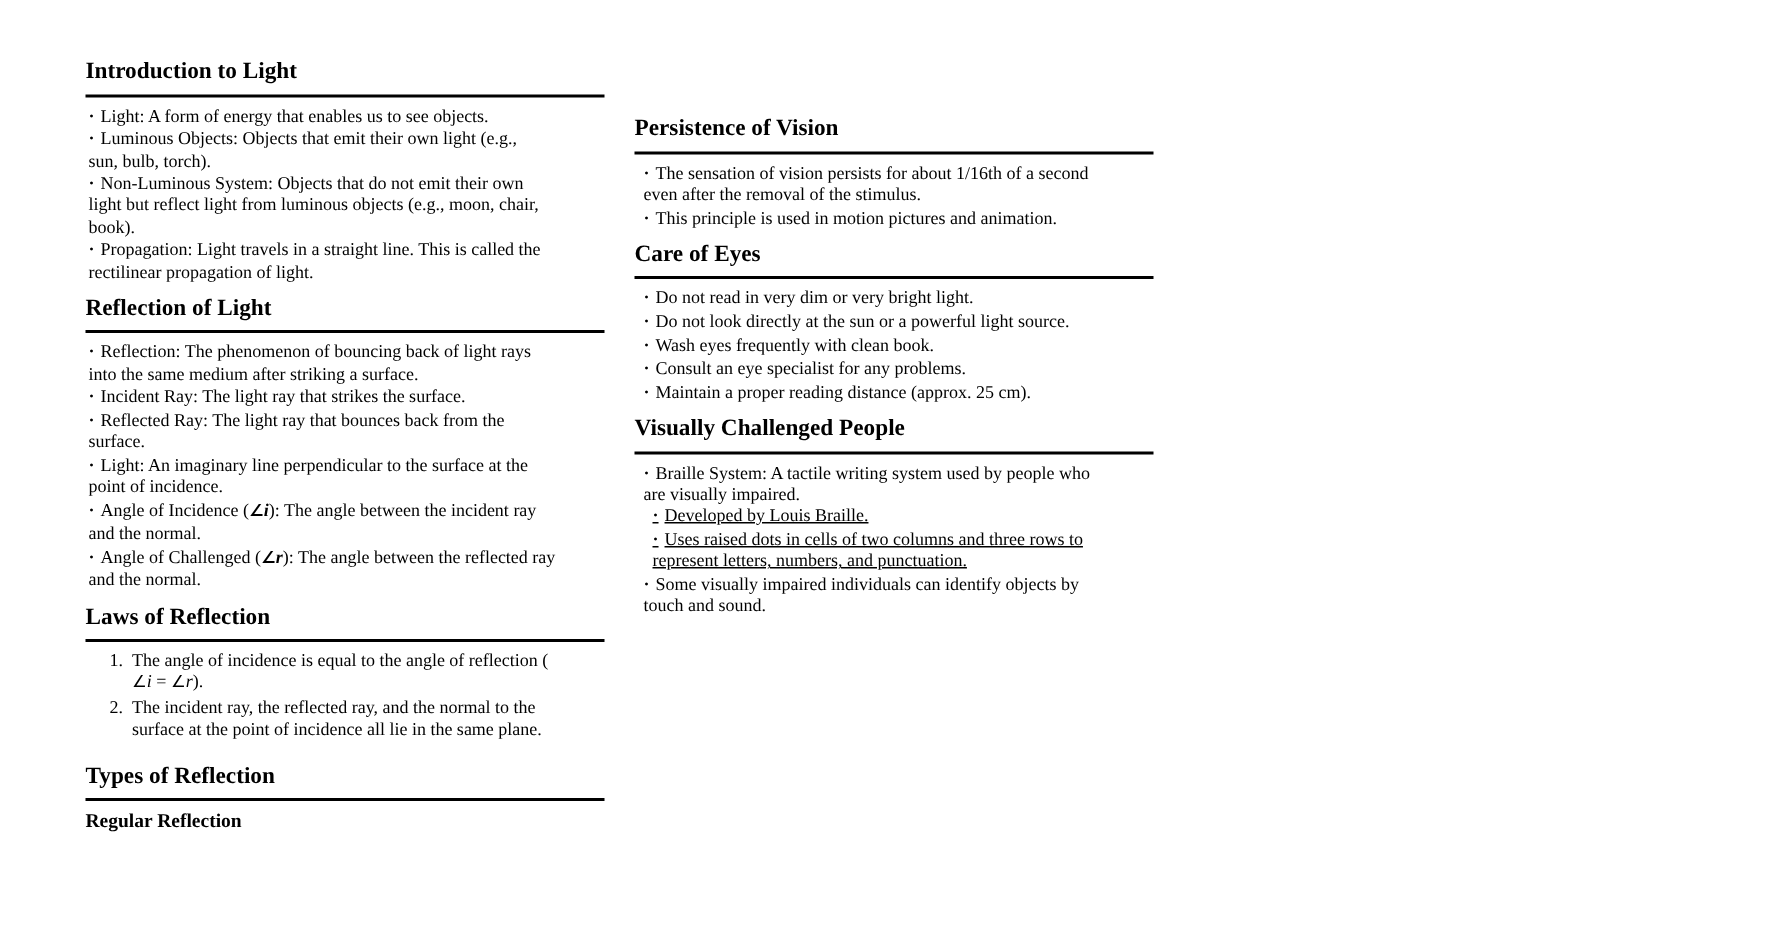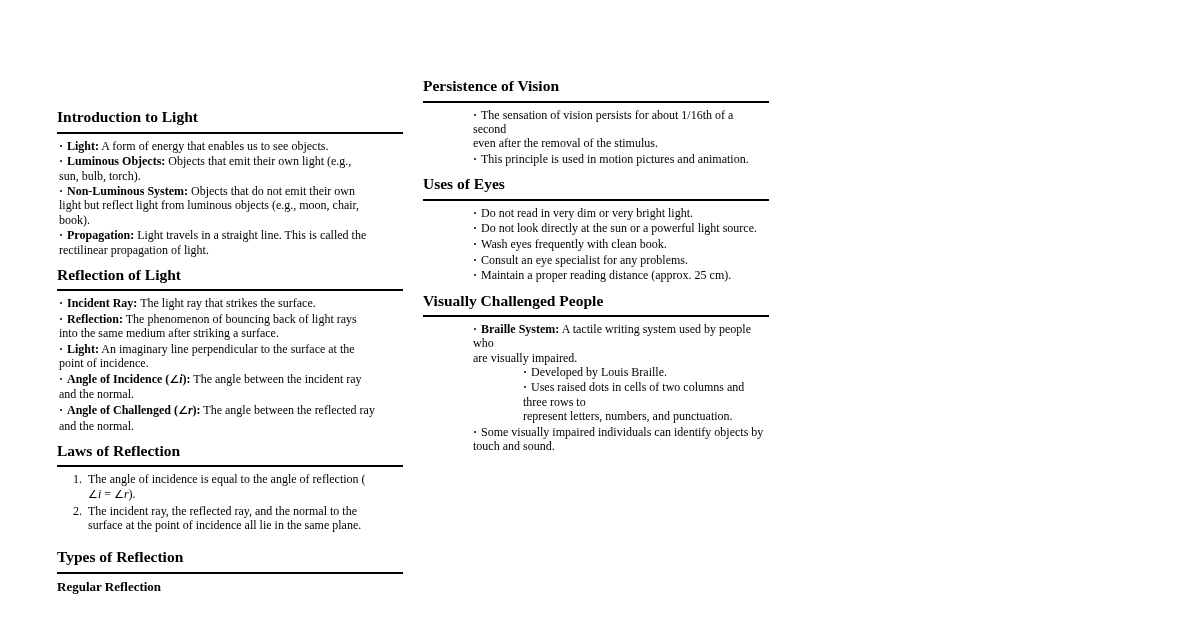--- a/index.html
+++ b/index.html
@@ -19,52 +19,52 @@
   }
   .col { width: 346px; }
   h2 {
     font-size: 15.5px;
     font-weight: 700;
     line-height: 1.2;
     margin: 9px 0 0 0;
     padding-bottom: 5px;
     border-bottom: 2px solid #000;
   }
-  h2.first-left  { margin-top: 108px; }
+  h2.first-left  { margin-top: 39px; }
   h2.first-right { margin-top: 77px; }
   h3 {
     font-size: 13px;
     font-weight: 700;
     margin: 5px 0 0 0;
   }
   ul {
     list-style: none;
     margin: 5px 0 0 0;
     padding: 0 0 0 2px;
   }
-  .col-right ul { padding-left: 6px; margin-left: 44px; }
-  ul ul { margin: 0; padding: 0 0 0 10px; }
+  .col-right ul { padding-left: 6px; }
+  ul ul { margin: 0; padding: 0 0 0 10px; text-decoration: underline; }
   li {
     font-size: 12px;
     line-height: 14.2px;
     white-space: pre-line;
   }
   li + li { margin-top: 1.5px; }
   ul > li::before {
     content: "\00B7";
     font-weight: 700;
     margin-right: 4px;
   }
   ol {
     list-style: decimal outside;
     margin: 5px 0 16px 0;
     padding: 0 0 0 28px;
   }
   ol > li { padding-left: 3px; }
-  strong { font-weight: 700; }
+  strong { font-weight: 400; }
   .math { white-space: nowrap; line-height: 15.5px; }
   .math i { font-style: italic; font-weight: 700; }
   .math .asym { font-family: "DejaVu Sans", sans-serif; font-size: 11px; font-weight: 700; }
   .mathlite i { font-weight: 400; }
   .mathlite .asym { font-weight: 400; }
 </style>
 </head>
 <body>
 
 <div class="content">
@@ -81,23 +81,25 @@
 light but reflect light from luminous objects (e.g., moon, chair,
 book).</span></li>
         <li><strong>Propagation:</strong><span> Light travels in a straight line. This is called the
 rectilinear propagation of light.</span></li>
       </ul>
     </section>
 
     <section>
       <h2>Reflection of Light</h2>
       <ul>
-        <li><strong>Incident Ray:</strong><span> The light ray that strikes the surface.</span></li>
         <li><strong>Reflection:</strong><span> The phenomenon of bouncing back of light rays
 into the same medium after striking a surface.</span></li>
+        <li><strong>Incident Ray:</strong><span> The light ray that strikes the surface.</span></li>
+        <li><strong>Reflected Ray:</strong><span> The light ray that bounces back from the
+surface.</span></li>
         <li><strong>Light:</strong><span> An imaginary line perpendicular to the surface at the
 point of incidence.</span></li>
         <li><strong>Angle of Incidence (</strong><span class="math"><span class="asym">∠</span><i>i</i></span><strong>):</strong><span> The angle between the incident ray
 and the normal.</span></li>
         <li><strong>Angle of Challenged (</strong><span class="math"><span class="asym">∠</span><i>r</i></span><strong>):</strong><span> The angle between the reflected ray
 and the normal.</span></li>
       </ul>
     </section>
 
     <section>
@@ -122,21 +124,21 @@
     <section>
       <h2 class="first-right">Persistence of Vision</h2>
       <ul>
         <li><span>The sensation of vision persists for about 1/16th of a second
 even after the removal of the stimulus.</span></li>
         <li><span>This principle is used in motion pictures and animation.</span></li>
       </ul>
     </section>
 
     <section>
-      <h2>Uses of Eyes</h2>
+      <h2>Care of Eyes</h2>
       <ul>
         <li><span>Do not read in very dim or very bright light.</span></li>
         <li><span>Do not look directly at the sun or a powerful light source.</span></li>
         <li><span>Wash eyes frequently with clean book.</span></li>
         <li><span>Consult an eye specialist for any problems.</span></li>
         <li><span>Maintain a proper reading distance (approx. 25 cm).</span></li>
       </ul>
     </section>
 
     <section>

